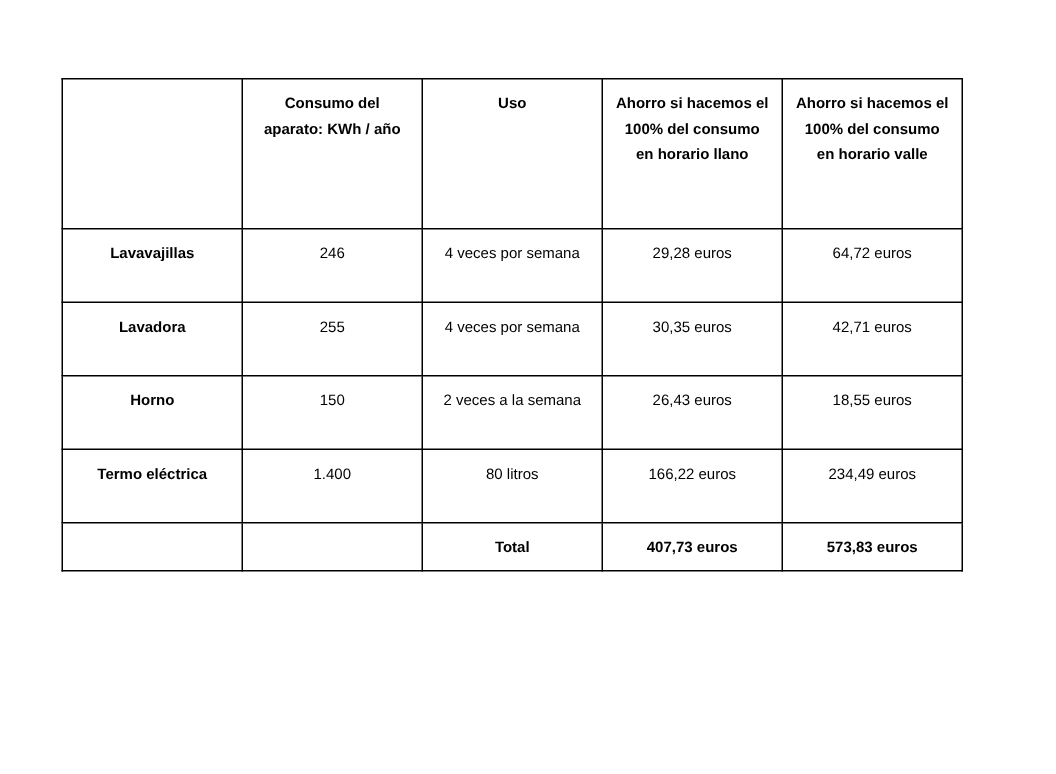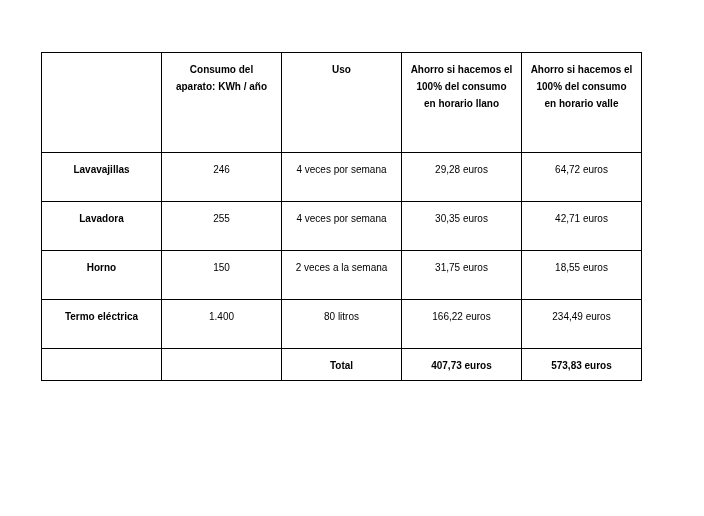--- a/index.html
+++ b/index.html
@@ -66,21 +66,21 @@
     <td class="bold">Lavadora</td>
     <td>255</td>
     <td>4 veces por semana</td>
     <td>30,35 euros</td>
     <td>42,71 euros</td>
   </tr>
   <tr class="row-body">
     <td class="bold">Horno</td>
     <td>150</td>
     <td>2 veces a la semana</td>
-    <td>31,75 euros</td>
+    <td>26,43 euros</td>
     <td>18,55 euros</td>
   </tr>
   <tr class="row-body">
     <td class="bold">Termo eléctrica</td>
     <td>1.400</td>
     <td>80 litros</td>
     <td>166,22 euros</td>
     <td>234,49 euros</td>
   </tr>
   <tr class="row-total">

